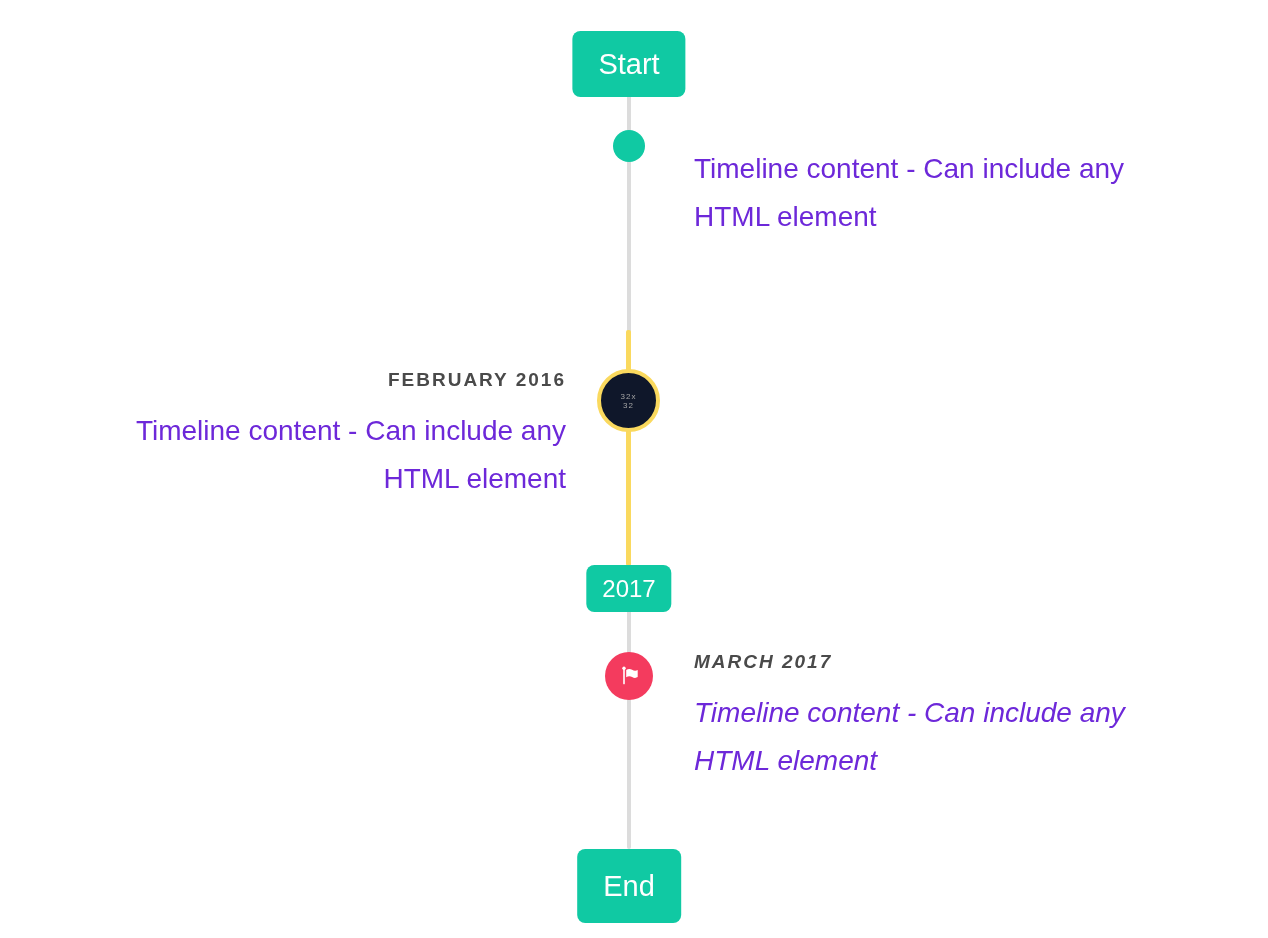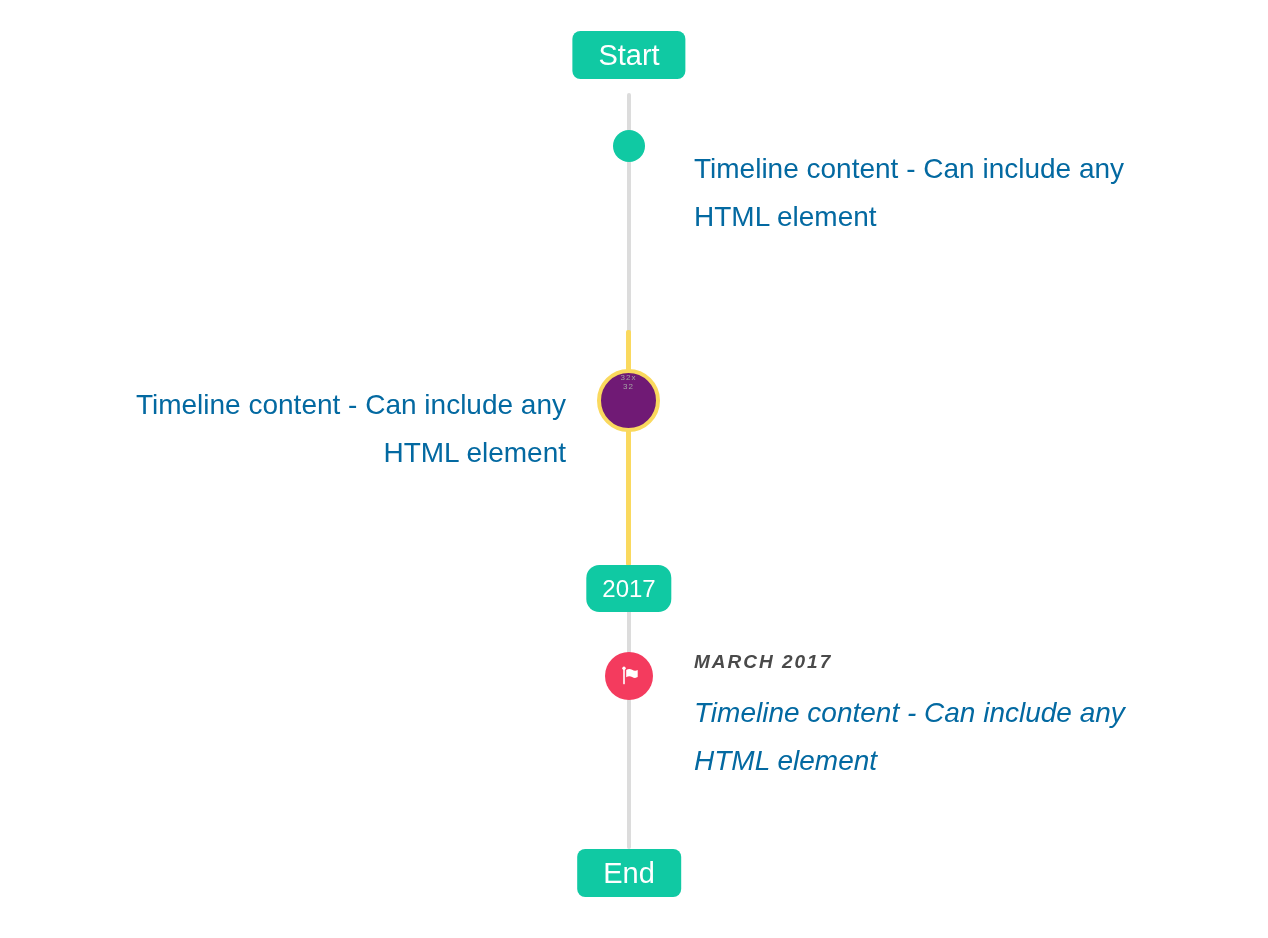--- a/index.html
+++ b/index.html
@@ -21,54 +21,54 @@
     background: #fad95e;
   }
 
   
   .badge {
     position: absolute; left: 629px; transform: translateX(-50%);
     background: #10c9a3; color: #ffffff; border-radius: 8px;
     display: flex; align-items: center; justify-content: center;
     white-space: nowrap;
   }
-  .badge.start { top: 31px; height: 48px; padding: 0 26px; font-size: 29px; }
-  .badge.year  { top: 565px; height: 47px; padding: 0 16px; font-size: 24px; border-radius: 13px; }
-  .badge.end   { top: 849px; height: 48px; padding: 0 26px; font-size: 29px; }
+  .badge.start { top: 31px; height: 66px; padding: 0 26px; font-size: 29px; }
+  .badge.year  { top: 565px; height: 47px; padding: 0 16px; font-size: 24px; }
+  .badge.end   { top: 849px; height: 74px; padding: 0 26px; font-size: 29px; }
 
   
   .marker { position: absolute; border-radius: 50%; }
   .marker.dot {
     left: 613px; top: 130px; width: 32px; height: 32px; background: #10c9a3;
   }
   .marker.img-circle {
     left: 597px; top: 369px; width: 55px; height: 55px;
-    background: #701a75; border: 4px solid #fad95e;
-    display: flex; align-items: flex-start; justify-content: center;
+    background: #0f172a; border: 4px solid #fad95e;
+    display: flex; align-items: center; justify-content: center;
     overflow: hidden;
   }
   .marker.img-circle .ph-text {
     width: 17px; max-height: 19px; overflow: hidden;
     font-size: 8px; line-height: 9px; letter-spacing: 1px;
     color: #a4a4a4; word-break: break-all; text-align: center;
   }
   .marker.flag-circle {
     left: 605px; top: 652px; width: 48px; height: 48px; background: #f43b5e;
     display: flex; align-items: center; justify-content: center;
   }
   .marker.flag-circle svg { width: 24px; height: 24px; fill: #ffffff; }
 
   
   .entry { position: absolute; width: 500px; }
   .entry .title {
     font-size: 19px; font-weight: bold; letter-spacing: 2px;
     color: #4a4a4a; line-height: 26px;
   }
   .entry .body {
-    margin-top: 14px; font-size: 28px; color: #0369a1; line-height: 48px;
+    margin-top: 14px; font-size: 28px; color: #6d28d9; line-height: 48px;
   }
   .entry.right { left: 694px; text-align: left; }
   .entry.left  { right: 702px; text-align: right; }
   .entry.e1 { top: 131px; }
   .entry.e2 { top: 367px; }
   .entry.e3 { top: 649px; font-style: italic; }
 </style>
 </head>
 <body>
 
@@ -83,20 +83,21 @@
 
   <div class="entry right e1">
     <div class="body">Timeline content - Can include any HTML element</div>
   </div>
 
   <div class="marker img-circle">
     <span class="ph-text">32x32</span>
   </div>
 
   <div class="entry left e2">
+    <div class="title">FEBRUARY 2016</div>
     <div class="body">Timeline content - Can include any HTML element</div>
   </div>
 
   <div class="badge year">2017</div>
 
   <div class="marker flag-circle">
     <span style="display:flex;">
       <svg viewBox="0 0 24 24" aria-hidden="true">
         <circle cx="7" cy="4.2" r="1.7"></circle>
         <rect x="6.2" y="4.2" width="1.6" height="16.2" rx="0.8"></rect>

